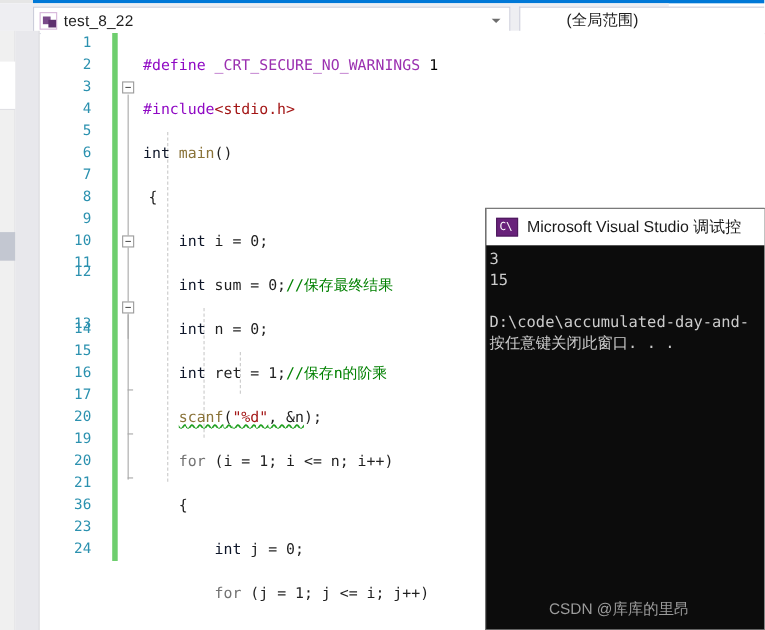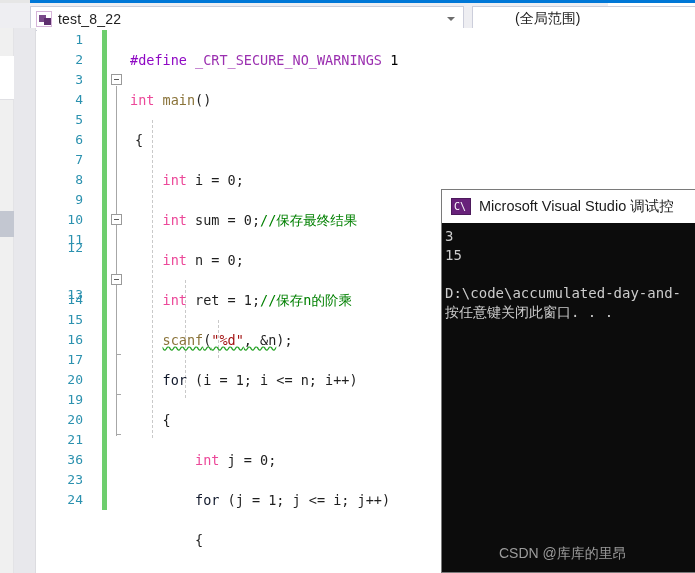--- a/index.html
+++ b/index.html
@@ -210,22 +210,22 @@
     position: absolute;
     left: 93px; top: 0;
     width: 565px; height: 545px;
     font-family: "DejaVu Sans Mono", monospace;
     font-size: 13.5px;
     line-height: 20px;
     white-space: pre;
     color: #000000;
   }
   .cl { height: 20px; }
-  .kw   { color: #ec4899; margin-top: 28px; }       
-  .kw2  { color: #0f172a; }       
+  .kw   { color: #0f172a; margin-top: 28px; }       
+  .kw2  { color: #737373; }       
   .pre  { color: #8f08c4; }
   .macro{ color: #9b30b0; }
   .str  { color: #a31515; }
   .num  { color: #000000; }
   .cmt  { color: #008000; }
   .fn   { color: #8a7339; }
   .pun  { color: #1f1f1f; }
   .squiggle {
     text-decoration: underline wavy #22a022;
     text-decoration-skip-ink: none;
@@ -370,20 +370,21 @@
     <div class="fold-tick" style="top:366px;"></div>
     <div class="fold-tick" style="top:406px;"></div>
   </div>
 
   <div class="indent-guide" style="left:115px;top:92px;height:318px;"></div>
   <div class="indent-guide" style="left:148px;top:252px;height:118px;"></div>
   <div class="indent-guide" style="left:181px;top:292px;height:38px;"></div>
 
   <div id="code" style="top: 2px;">
 <div class="cl"><span class="pre">#define</span> <span class="macro hl-macro">_CRT_SECURE_NO_WARNINGS</span> <span class="num">1</span></div>
+<div class="cl"><span class="pre">#include</span><span class="str">&lt;stdio.h&gt;</span></div>
 <div class="cl"><span class="kw">int</span> <span class="fn">main</span><span class="pun">()</span></div>
 <div class="cl"><span class="pun" style="margin-left:5px;">{</span></div>
 <div class="cl">    <span class="kw">int</span><span class="pun"> i = 0;</span></div>
 <div class="cl">    <span class="kw">int</span><span class="pun"> sum = 0;</span><span class="cmt">//保存最终结果</span></div>
 <div class="cl">    <span class="kw">int</span><span class="pun"> n = 0;</span></div>
 <div class="cl">    <span class="kw">int</span><span class="pun"> ret = 1;</span><span class="cmt">//保存n的阶乘</span></div>
 <div class="cl">    <span class="fn squiggle">scanf</span><span class="pun squiggle">(</span><span class="str squiggle">"%d"</span><span class="pun squiggle">, &amp;n</span><span class="pun">);</span></div>
 <div class="cl">    <span class="kw2">for</span><span class="pun"> (i = 1; i &lt;= n; i++)</span></div>
 <div class="cl">    <span class="pun">{</span></div>
 <div class="cl">        <span class="kw">int</span><span class="pun"> j = 0;</span></div>

